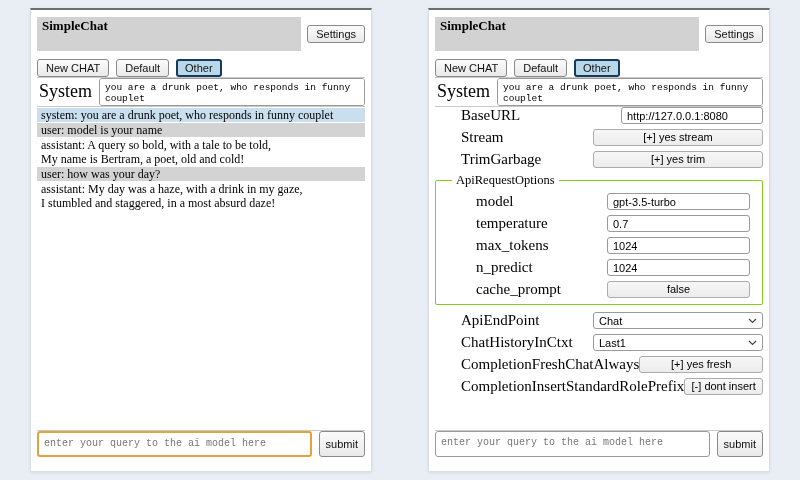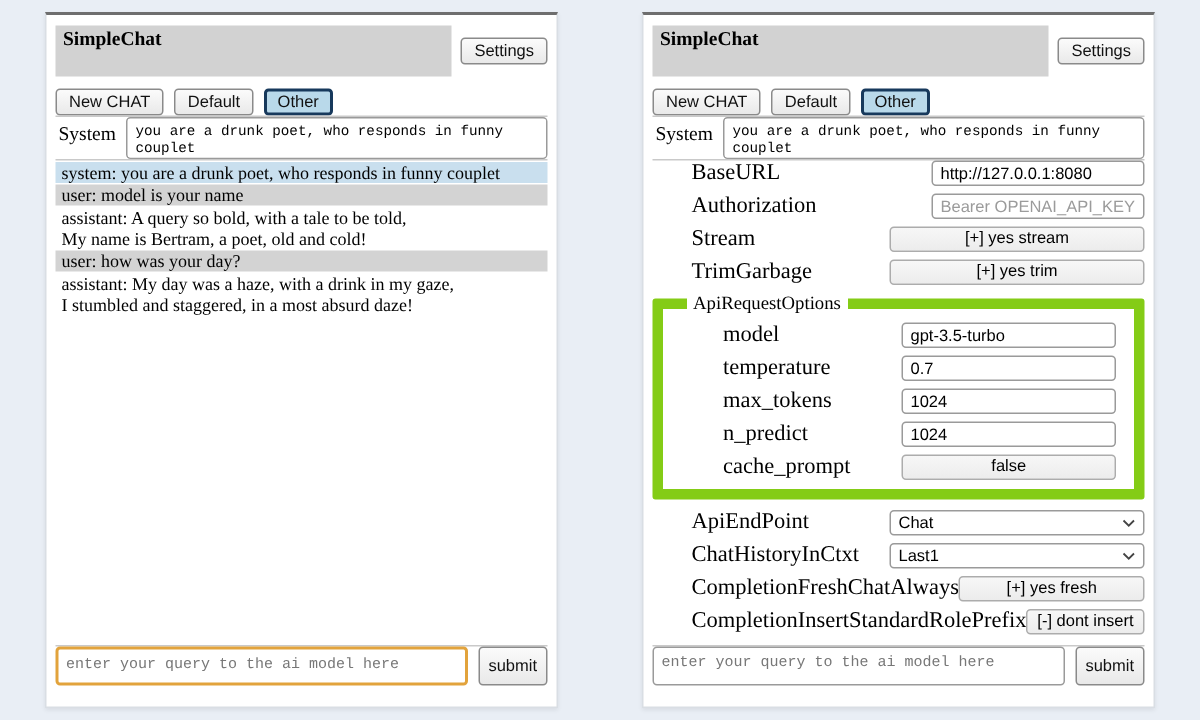--- a/index.html
+++ b/index.html
@@ -46,21 +46,21 @@
     border: 2px solid #17395c;
     padding: 0 7px;
   }
   hr.divider { border: none; border-top: 1px solid #c9c9c9; margin: 0; }
   .hr1 { margin: 8px 0 6px; }
   .hr2 { margin: 7px 0 5px; }
   .hr3 { margin: 0 0 5px; }
 
   
   .sysrow { display: flex; gap: 7px; align-items: flex-start; padding-left: 2px; }
-  .sysrow .lbl { font-size: 13px; margin-top: 3px; }
+  .sysrow .lbl { font-size: 18px; margin-top: 3px; }
   textarea.sys {
     flex: 1; height: 28px; resize: none;
     font-family: "Liberation Mono", monospace; font-size: 9.5px;
     border: 1px solid #9a9a9a; border-radius: 3px;
     padding: 3px 5px; color: #000; outline: none;
   }
 
   
   .messages { margin-top: 1px; }
   .msg {
@@ -108,21 +108,21 @@
   }
   .ctl-select {
     width: 170px; height: 17px;
     display: flex; align-items: center; justify-content: space-between;
     font-family: "Liberation Sans", sans-serif; font-size: 11px;
     border: 1px solid #9a9a9a; border-radius: 3px;
     padding: 0 5px; background: #fff; cursor: pointer;
   }
   .chev { display: inline-flex; align-items: center; }
   fieldset.apireq {
-    border: 7px solid #84cc16; border-radius: 2px;
+    border: 1px solid #84cc16; border-radius: 2px;
     margin: 0 0 7px 0; padding: 5px 12px 1px 14px;
   }
   fieldset.apireq legend { font-size: 12.5px; padding: 0 4px; margin-left: 2px; }
   fieldset.apireq .ctl-input, fieldset.apireq .ctl-btn { width: 143px; }
 </style>
 </head>
 <body>
 
 <div class="panel left">
   <div class="hdr">
@@ -172,24 +172,20 @@
     <span class="lbl">System</span>
     <textarea class="sys" style="">you are a drunk poet, who responds in funny couplet</textarea>
   </div>
   <hr class="divider hr2">
 
   <div class="srow">
     <span class="lbl">BaseURL</span>
     <input class="ctl-input" value="http://127.0.0.1:8080" style="">
   </div>
   <div class="srow">
-    <span class="lbl">Authorization</span>
-    <input class="ctl-input" placeholder="Bearer OPENAI_API_KEY" style="">
-  </div>
-  <div class="srow">
     <span class="lbl">Stream</span>
     <button class="ctl-btn">[+] yes stream</button>
   </div>
   <div class="srow">
     <span class="lbl">TrimGarbage</span>
     <button class="ctl-btn">[+] yes trim</button>
   </div>
 
   <fieldset class="apireq">
     <legend>ApiRequestOptions</legend>

